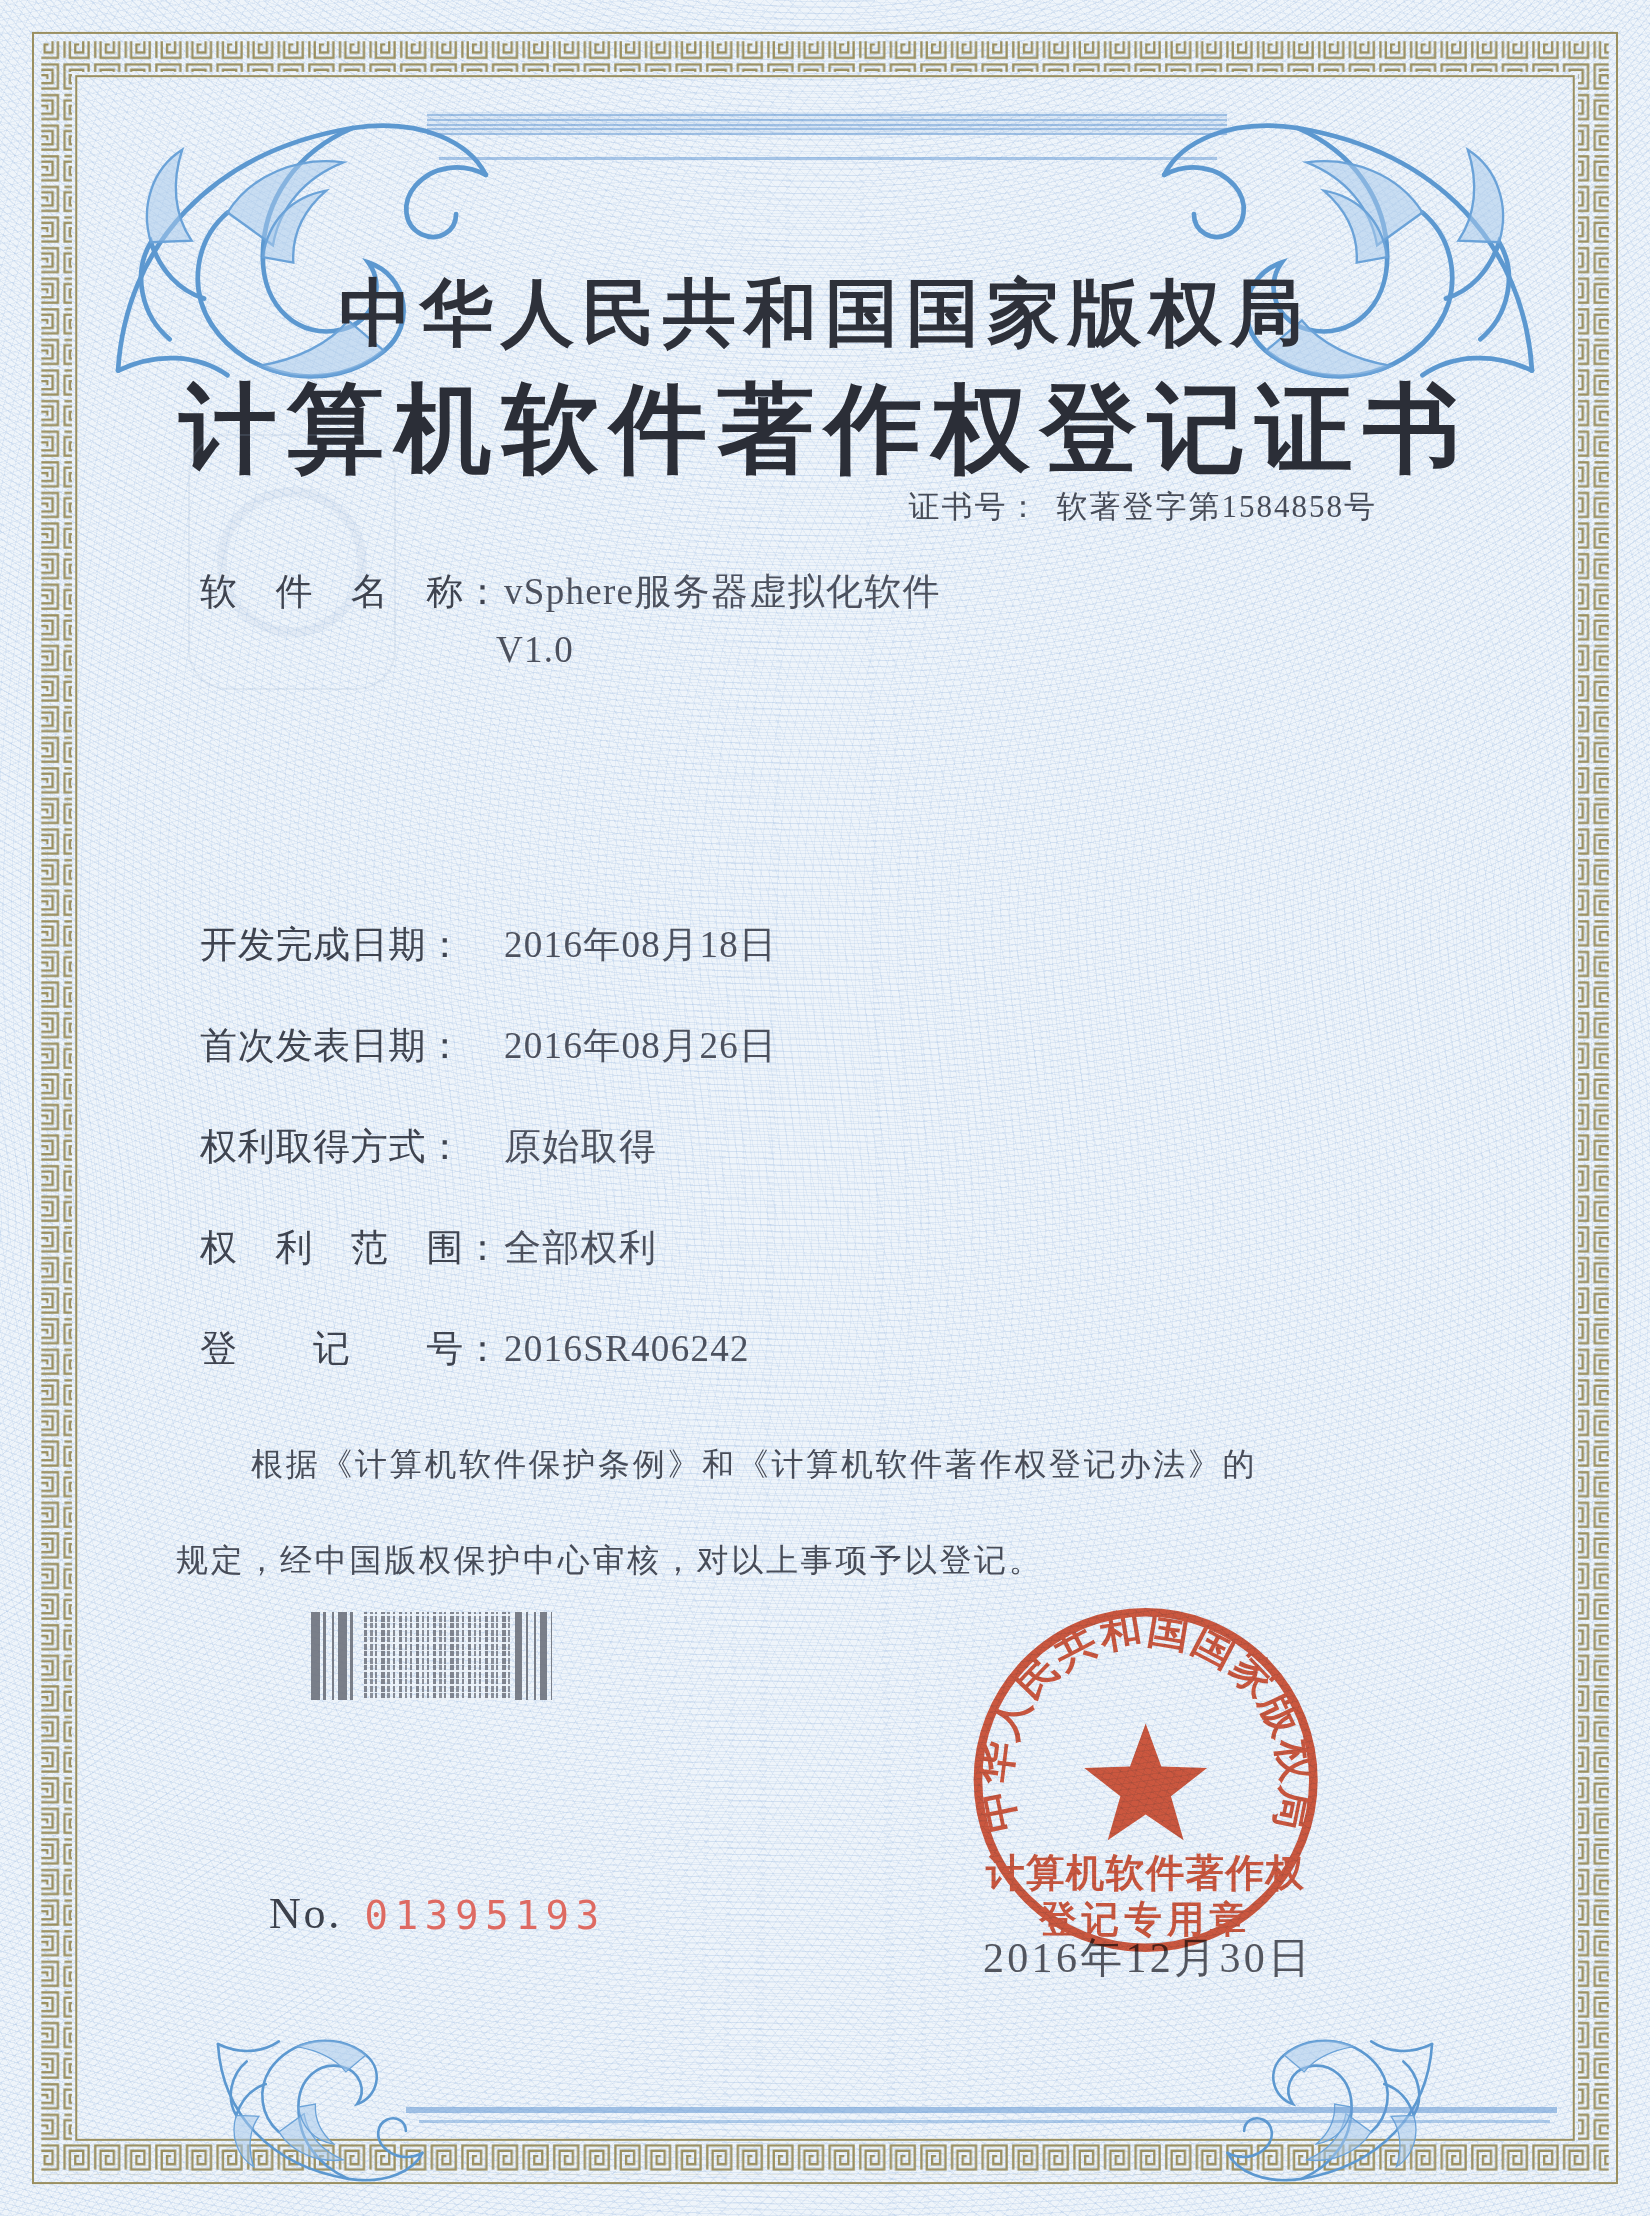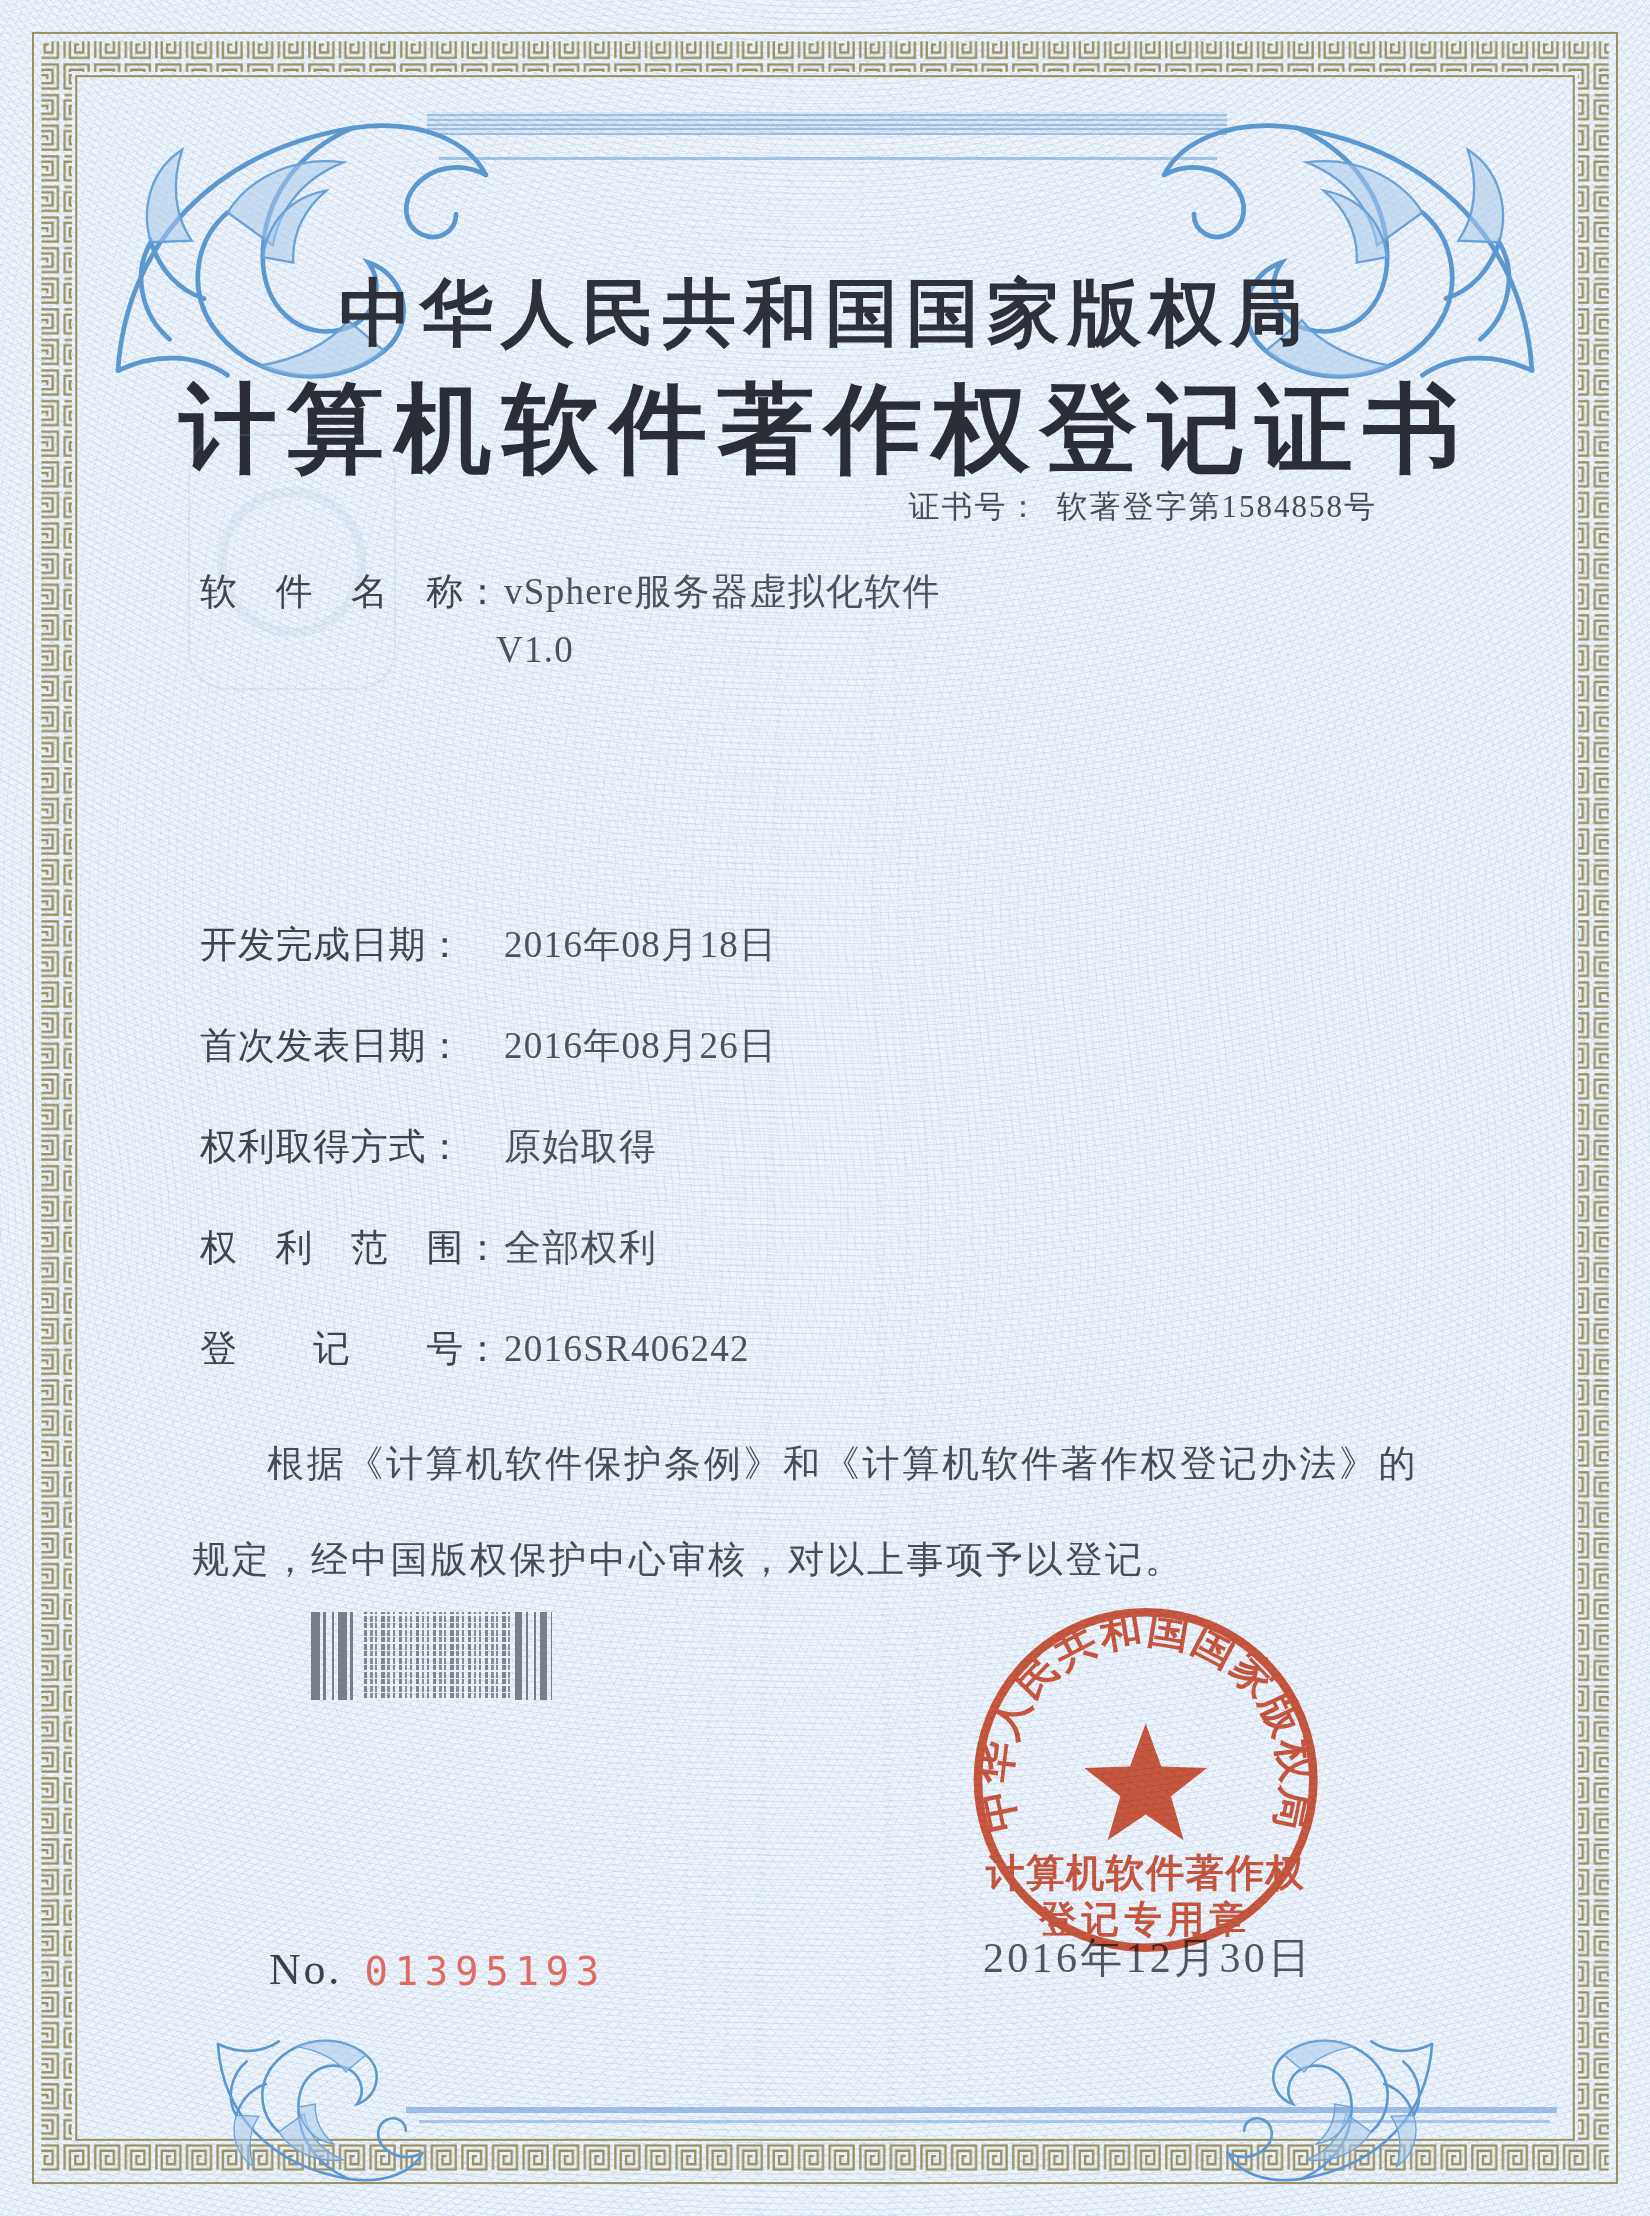--- a/index.html
+++ b/index.html
@@ -50,38 +50,38 @@
   .emboss .inner{
     position:absolute;left:50%;top:50%;width:130px;height:130px;border-radius:50%;
     transform:translate(-50%,-50%);border:10.6px solid rgba(158,180,212,.26);
   }
 
   .row{position:absolute;left:200px;font-size:37px;color:#4c515e;white-space:nowrap;}
   .row .lbl{display:inline-block;width:296px;color:#3f4450;letter-spacing:0.7px;}
   .row .val{letter-spacing:1.3px;margin-left:8px;}
   .row .val2{margin-left:296px;margin-top:10.6px;letter-spacing:1.3px;}
 
-  .statement{position:absolute;left:192px;top:1416px;width:1271px;font-size:37px;color:#474c58;}
+  .statement{position:absolute;left:176px;top:1416px;width:1271px;font-size:32px;color:#474c58;}
   .statement .line{letter-spacing:2.7px;line-height:96px;white-space:nowrap;}
   .statement .line.first{padding-left:75px;}
 
   .barcode{position:absolute;left:311px;top:1612px;width:241px;height:88px;display:flex;opacity:.88;}
   .bc-left{width:48px;height:100%;
     background:repeating-linear-gradient(90deg,#6b6f7a 0 8.6px,rgba(0,0,0,0) 8.6px 12px,#6b6f7a 12px 14.6px,rgba(0,0,0,0) 14.6px 20.6px,#6b6f7a 20.6px 23px,rgba(0,0,0,0) 23px 27px);}
   .bc-mid{flex:1;height:100%;margin:0 5.3px;
     background:
      repeating-linear-gradient(0deg, rgba(238,244,250,.95) 0 2px, rgba(0,0,0,0) 2px 6.7px, rgba(238,244,250,.9) 6.7px 8px, rgba(0,0,0,0) 8px 14px),
      repeating-linear-gradient(90deg, rgba(107,111,122,.95) 0 3.3px, rgba(0,0,0,0) 3.3px 6px, rgba(107,111,122,.85) 6px 8.6px, rgba(0,0,0,0) 8.6px 11.3px, rgba(107,111,122,.9) 11.3px 13.3px, rgba(0,0,0,0) 13.3px 17.3px);}
   .bc-right{width:37px;height:100%;
     background:repeating-linear-gradient(90deg,#6b6f7a 0 7.3px,rgba(0,0,0,0) 7.3px 10.6px,#6b6f7a 10.6px 12.6px,rgba(0,0,0,0) 12.6px 19.3px,#6b6f7a 19.3px 21px,rgba(0,0,0,0) 21px 25px);}
 
   .issue-date{position:absolute;left:983px;top:1930px;font-size:42px;color:#52555e;letter-spacing:3.3px;white-space:nowrap;}
   .seal-svg{position:absolute;left:958px;top:1587px;mix-blend-mode:multiply;opacity:.93;}
 
-  .serial{position:absolute;left:269px;top:1944px;white-space:nowrap;text-align:center;}
+  .serial{position:absolute;left:269px;top:1888px;white-space:nowrap;text-align:center;}
   .serial .prefix{font-size:44px;color:#3c414c;letter-spacing:2.7px;}
   .serial .number{font-family:"DejaVu Sans Mono","Liberation Mono",monospace;
     font-size:39px;color:#de6a62;letter-spacing:6.7px;margin-left:22.6px;position:relative;top:1.3px;}
 </style>
 </head>
 <body>
 
 <div class="page">
 
   <svg class="frame-svg" width="1650" height="2216" viewBox="0 0 2480 3331" xmlns="http://www.w3.org/2000/svg">

